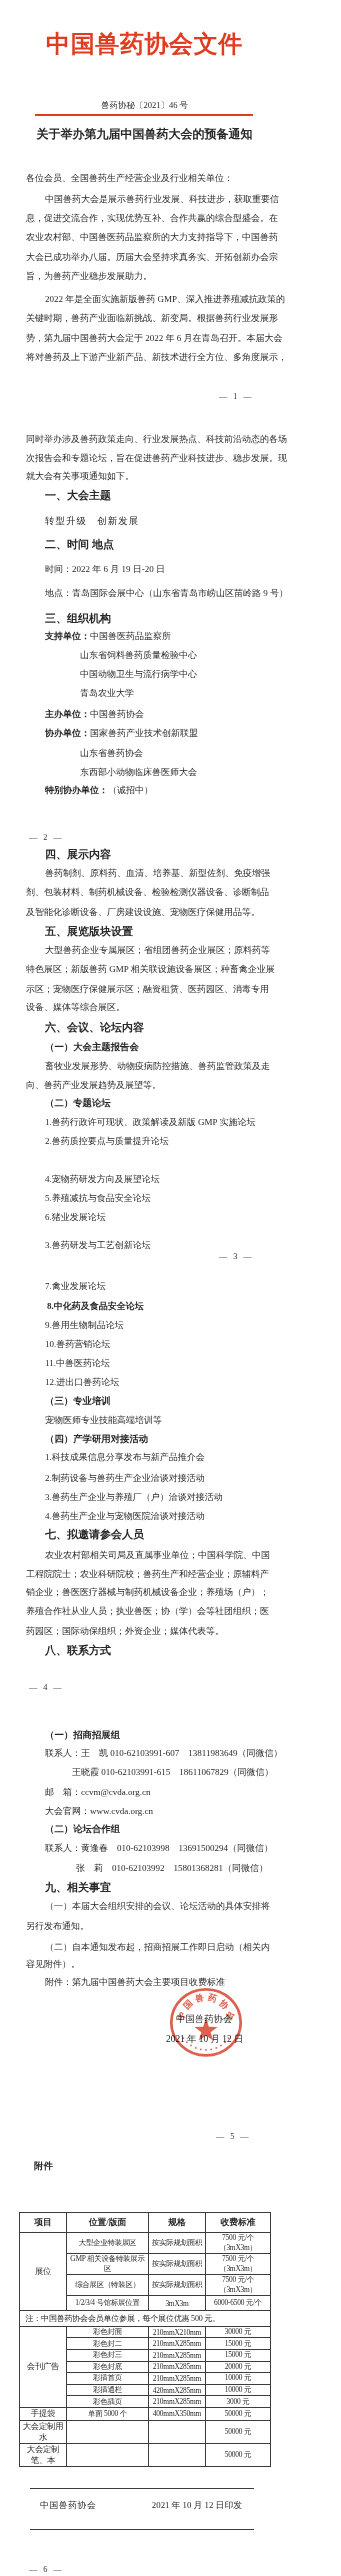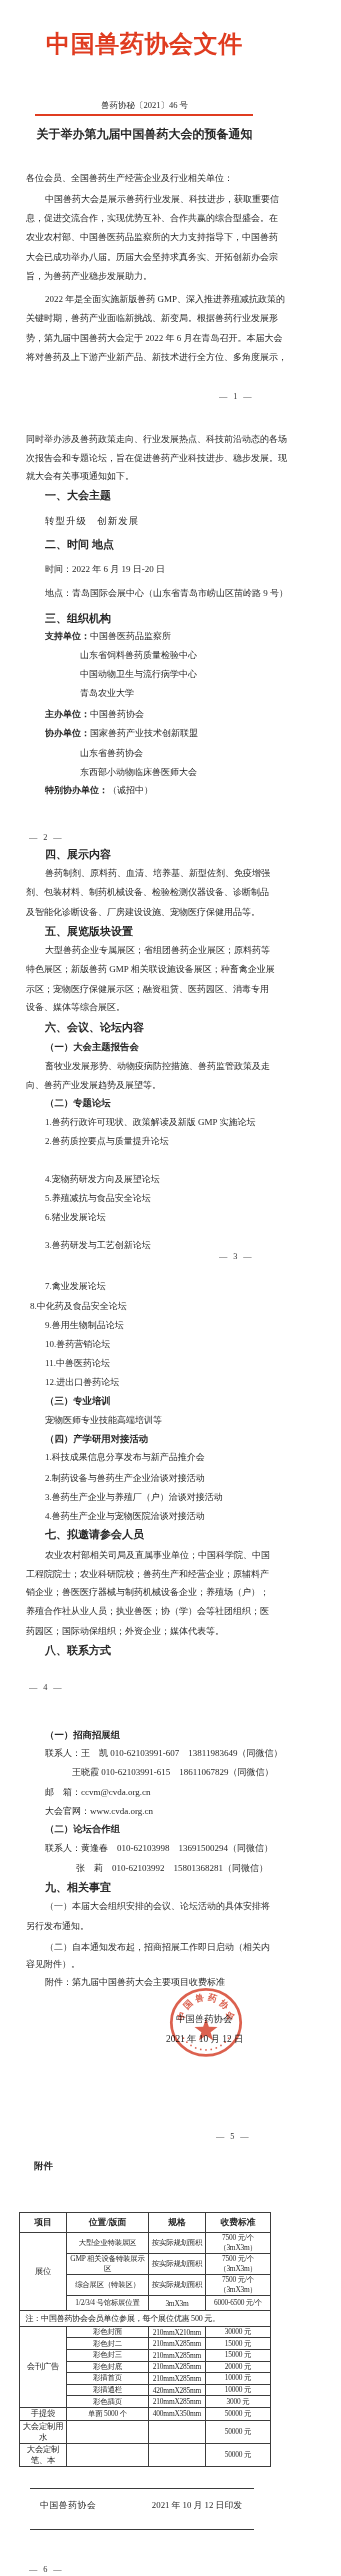--- a/index.html
+++ b/index.html
@@ -115,21 +115,21 @@
       <div class="line b" style="top: 1079px; left: 26px;">向、兽药产业发展趋势及展望等。</div>
       <div class="line s" style="top: 1097px; left: 45px;">（二）专题论坛</div>
       <div class="line b" style="top: 1116px; left: 45px;">1.兽药行政许可现状、政策解读及新版 GMP 实施论坛</div>
       <div class="line b" style="top: 1135px; left: 45px;">2.兽药质控要点与质量提升论坛</div>
       <div class="line b" style="top: 1223px; left: 45px; margin-top: 16px;">3.兽药研发与工艺创新论坛</div>
       <div class="line b" style="top: 1173px; left: 45px;">4.宠物药研发方向及展望论坛</div>
       <div class="line b" style="top: 1192px; left: 45px;">5.养殖减抗与食品安全论坛</div>
       <div class="line b" style="top: 1211px; left: 45px;">6.猪业发展论坛</div>
       <div class="line pn" style="top: 1251px; left: 219px;">—  3  —</div>
       <div class="line b" style="top: 1280px; left: 45px;">7.禽业发展论坛</div>
-      <div class="line b" style="top: 1300px; left: 30px;">8.中化药及食品安全论坛</div>
+      <div class="line b" style="top: 1300px; left: 47px; font-weight: bold;">8.中化药及食品安全论坛</div>
       <div class="line b" style="top: 1319px; left: 45px;">9.兽用生物制品论坛</div>
       <div class="line b" style="top: 1338px; left: 45px;">10.兽药营销论坛</div>
       <div class="line b" style="top: 1357px; left: 45px;">11.中兽医药论坛</div>
       <div class="line b" style="top: 1376px; left: 45px;">12.进出口兽药论坛</div>
       <div class="line s" style="top: 1395px; left: 45px;">（三）专业培训</div>
       <div class="line b" style="top: 1414px; left: 45px;">宠物医师专业技能高端培训等</div>
       <div class="line s" style="top: 1433px; left: 45px;">（四）产学研用对接活动</div>
       <div class="line b" style="top: 1451px; left: 45px;">1.科技成果信息分享发布与新产品推介会</div>
       <div class="line b" style="top: 1472px; left: 45px;">2.制药设备与兽药生产企业洽谈对接活动</div>
       <div class="line b" style="top: 1491px; left: 45px;">3.兽药生产企业与养殖厂（户）洽谈对接活动</div>

